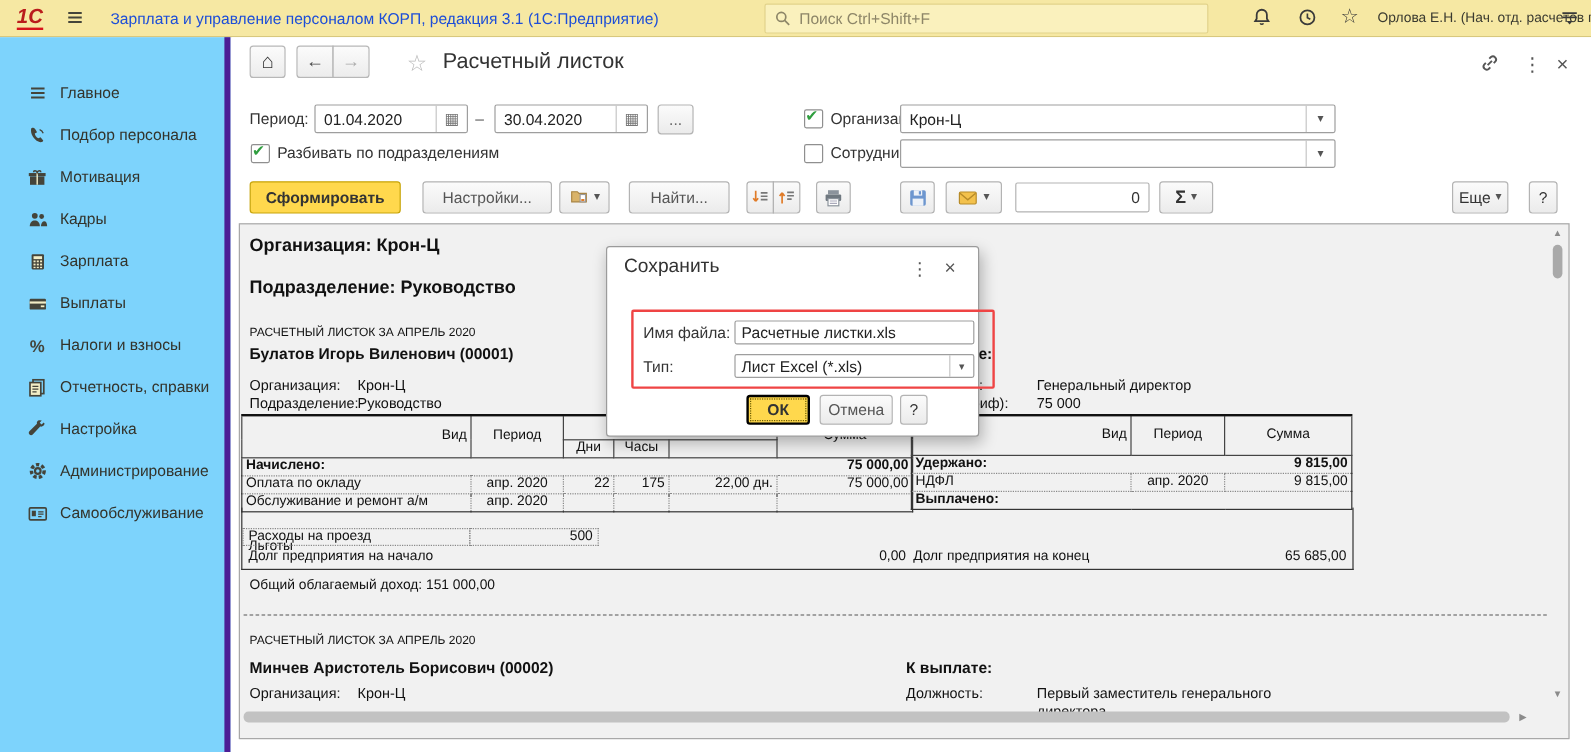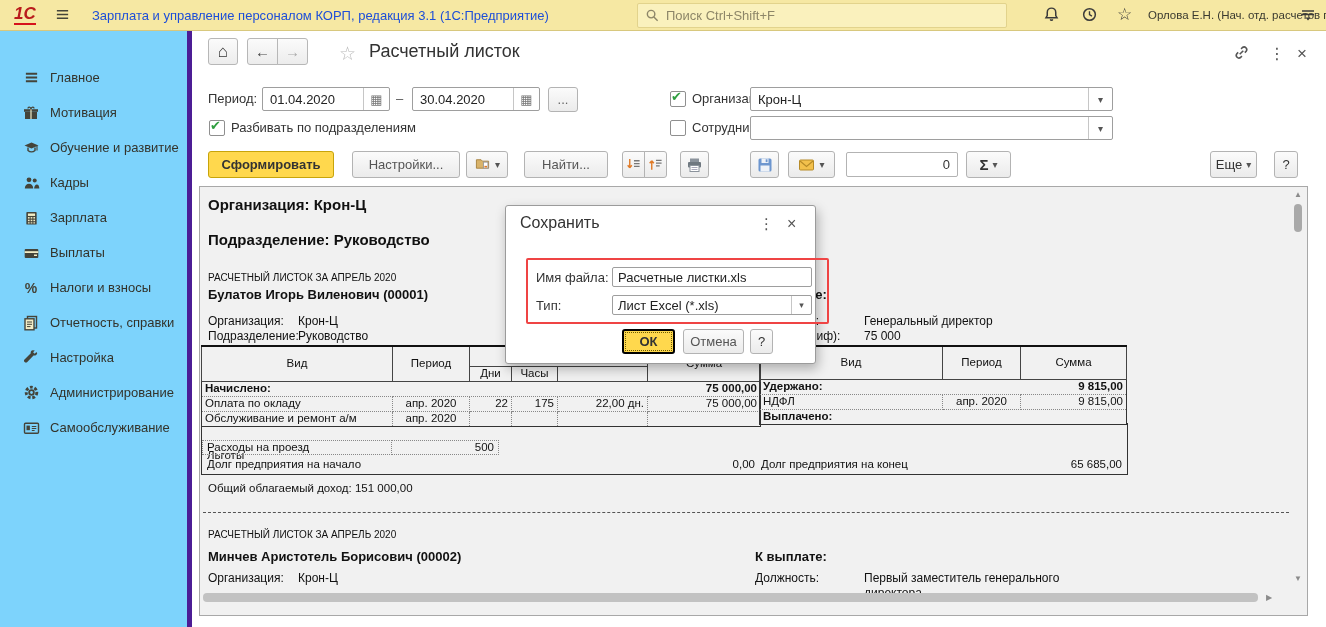--- a/index.html
+++ b/index.html
@@ -51,21 +51,21 @@
   .report{position:absolute;left:6px;top:155px;width:1107px;height:428px;background:#f1f1f1;border:1px solid #a8a8a8;overflow:hidden;}
   .rp{position:absolute;white-space:nowrap;color:#111;}
   .h15b{font-size:15px;font-weight:bold;}
   .t13{font-size:10px;}
   .t13b{font-size:13px;font-weight:bold;}
   .t12{font-size:12px;}
   .rpt-table{position:absolute;border-collapse:collapse;font-size:11.5px;color:#111;table-layout:fixed;}
   .rpt-table td{padding:0 3px;height:15px;line-height:13px;white-space:nowrap;overflow:hidden;box-sizing:border-box;}
   .rpt-table{border:1px solid #333;border-top:2px solid #111;}
   .hdr td{border:1px solid #444;text-align:center;}
-  .hdr .first{text-align:center;margin-left:18px;}
+  .hdr .first{text-align:right;margin-left:18px;}
   .worked{text-align:left;padding-left:30px;}
   .brow td{border:1px dotted #888;}
   .srow td{border-bottom:1px dotted #888;}
   .bold{font-weight:bold;}
   .num{text-align:right;}
   .ctr{text-align:center;}
   
   .benefits{position:absolute;left:1px;top:236px;width:925px;height:51px;border-left:1px solid #333;border-right:1px solid #333;border-bottom:1px solid #333;font-size:11.5px;color:#111;}
   .bn{position:absolute;white-space:nowrap;}
   .bn-cell{position:absolute;border:1px dotted #888;box-sizing:border-box;height:15px;line-height:13px;padding:0 4px;}
@@ -136,37 +136,36 @@
       <span class="ic">
           <svg width="17" height="15" viewBox="0 0 16 16">
             <path d="M2 4h12M2 8h12M2 12h12" stroke="#44443a" stroke-width="1.9" fill="none"></path>
           </svg>
         </span>
       <span class="lbl">Главное</span>
     </div>
     <div class="sb-item">
       <span class="ic">
           <svg width="16" height="16" viewBox="0 0 16 16">
+            <path d="M3 2C2 6 5 11 9 13c2 1 4 .2 4-1l-2.2-2.6-1.8.9C7.2 9.4 6.2 8 6 6.2l1.9-.9L6.3 2.6C5.6 1.4 3.3 1 3 2z" fill="#44443a"></path>
+            <path d="M10 3c1.5.5 2.5 1.5 3 3" stroke="#44443a" stroke-width="1.1" fill="none"></path>
+          </svg>
+        </span>
+      <span class="lbl">Подбор персонала</span>
+    </div>
+    <div class="sb-item">
+      <span class="ic">
+          <svg width="16" height="16" viewBox="0 0 16 16">
             <rect x="2" y="7" width="12" height="7" fill="#44443a"></rect>
             <rect x="1" y="4.2" width="14" height="2.6" fill="#44443a"></rect>
             <path d="M8 4v10" stroke="#f2edc6" stroke-width="1.2"></path>
             <path d="M5 3.5C5 2 7 1.5 8 3.8 9 1.5 11 2 11 3.5" stroke="#44443a" stroke-width="1.3" fill="none"></path>
           </svg>
         </span>
       <span class="lbl">Мотивация</span>
-    </div>
-    <div class="sb-item">
-      <span class="ic">
-          <svg width="17" height="16" viewBox="0 0 16 16">
-            <polygon points="8,2.5 15,5.5 8,8.5 1,5.5" fill="#44443a"></polygon>
-            <path d="M4.5 7.5v3c2 1.8 5 1.8 7 0v-3" fill="none" stroke="#44443a" stroke-width="1.4"></path>
-            <path d="M13.5 6v4.5" stroke="#44443a" stroke-width="1.1"></path>
-          </svg>
-        </span>
-      <span class="lbl">Обучение и развитие</span>
     </div>
     <div class="sb-item">
       <span class="ic">
           <svg width="17" height="16" viewBox="0 0 16 16">
             <circle cx="5.5" cy="4.8" r="2.4" fill="#44443a"></circle>
             <circle cx="11.2" cy="5.4" r="2" fill="#44443a"></circle>
             <path d="M1.3 13.5c0-3.2 2-4.8 4.2-4.8s4.2 1.6 4.2 4.8z" fill="#44443a"></path>
             <path d="M10.6 13.5c.2-2.6 1.4-4.1 2.8-4.1 1.4 0 2.4 1.6 2.4 4.1z" fill="#44443a"></path>
           </svg>
         </span>

